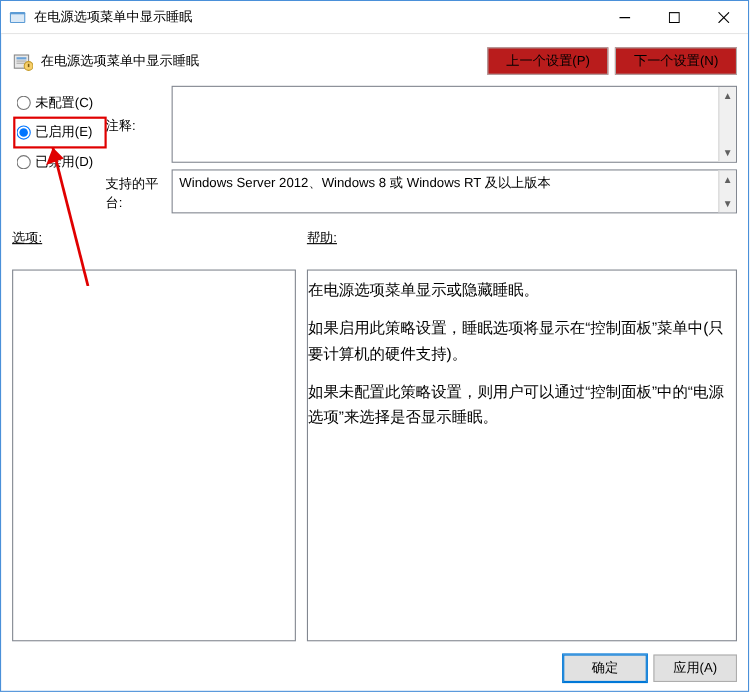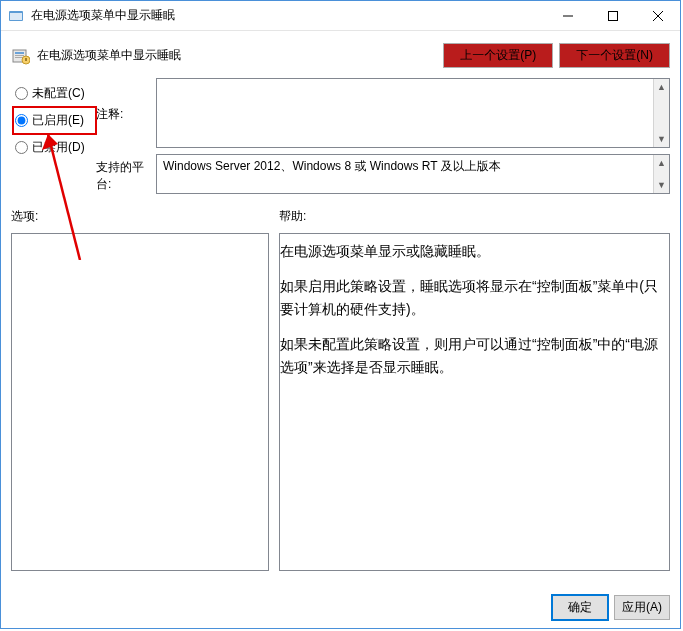--- a/index.html
+++ b/index.html
@@ -108,21 +108,21 @@
   }
   .platform-box .scrollbar .arrow { height:16px; display:flex;align-items:center;justify-content:center; color:#606060; font-size:9px;}
   
   .lower {
     display:flex;
     padding: 8px 10px 0 10px;
     gap:10px;
   }
   .pane-col { flex:1; display:flex; flex-direction:column;}
   .pane-col.left { flex:0 0 258px;}
-  .pane-label { font-size:12px; margin-bottom:8px;}
+  .pane-label { font-size:12px; margin-bottom:20px;text-decoration:underline;}
   .pane-box {
     border:1px solid #828790;
     background:#fff;
     height:338px;
     padding:6px 0;
     font-size:14px;
     line-height:1.65;
     overflow:hidden;
   }
   .pane-box p { margin-bottom:12px;}
@@ -130,21 +130,21 @@
   .footer {
     position:absolute;
     bottom:8px; right:10px;
     display:flex;
     gap:6px;
   }
   .footer-btn {
     border:1px solid #adadad;
     background:#e1e1e1;
     padding:3px 0;
-    width:56px;
+    width:76px;
     font-size:12px;
     font-family:inherit;
     text-align:center;
     cursor:default;
   }
   .footer-btn.primary {
     border:1px solid #0078d7;
     outline:1px solid #0078d7;
   }
   

